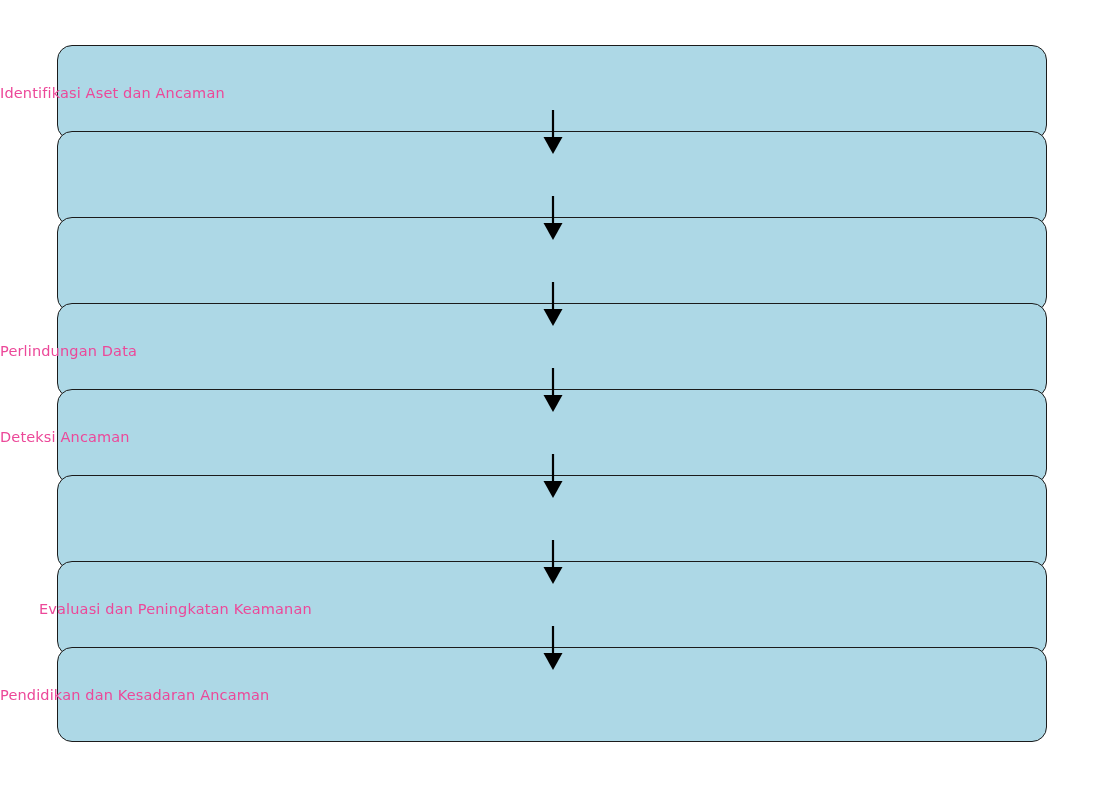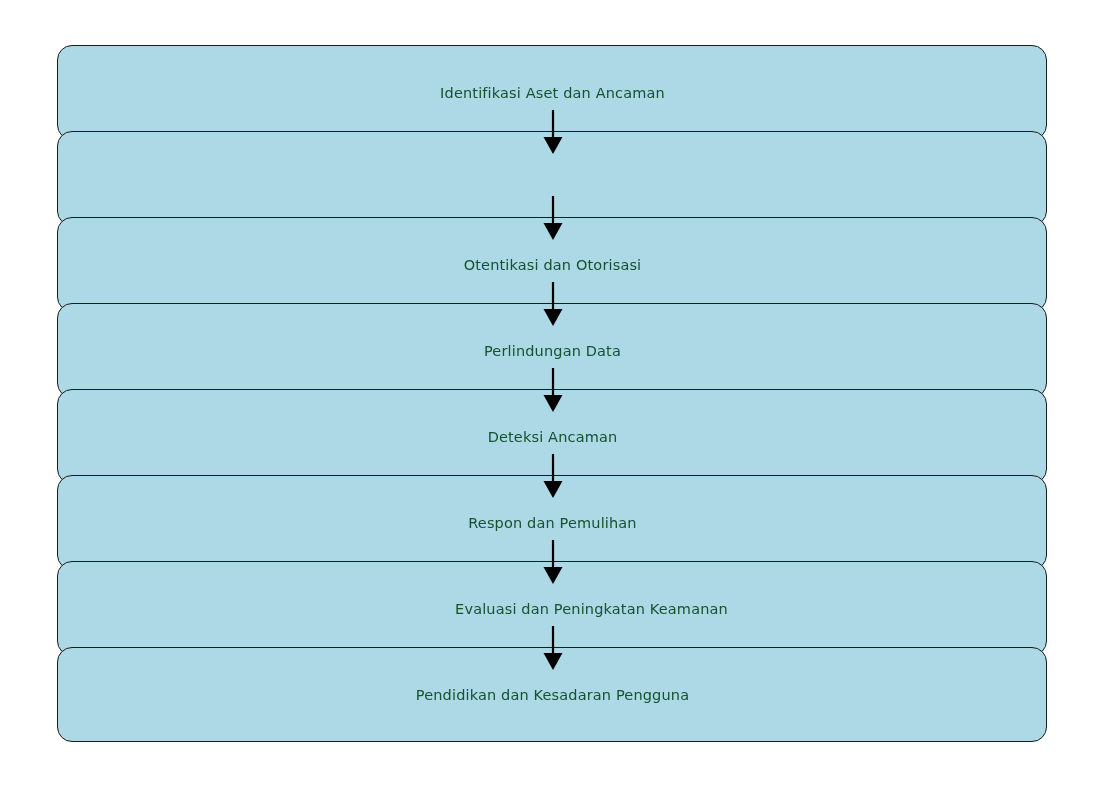--- a/index.html
+++ b/index.html
@@ -27,23 +27,22 @@
     box-sizing: border-box;
     background: #add8e6;
     border: 1.6px solid #1b1b1b;
     border-radius: 15px;
   }
   .flow-node-label {
     position: absolute;
     left: 0;
     top: 0;
     width: 100%;
-    text-align: center;
     font-size: 14.5px;
-    color: #14532d;
+    color: #ec4899;
     letter-spacing: 0.15px;
     white-space: nowrap;
     pointer-events: none;
   }
   .flow-arrow {
     position: absolute;
     width: 30px;
     height: 46px;
     pointer-events: none;
   }
@@ -115,20 +114,18 @@
   </div>
 
   <div class="flow-arrow" style="top:626px;left:538px;">
     <svg width="30" height="46" viewBox="0 0 30 46">
       <line x1="15" y1="0" x2="15" y2="32" stroke="#000000" stroke-width="2.2"></line>
       <polygon points="15,44 5.5,27 24.5,27" fill="#000000"></polygon>
     </svg>
   </div>
 
   <div class="flow-node-label" style="top:85px;">Identifikasi Aset dan Ancaman</div>
-  <div class="flow-node-label" style="top:257px;">Otentikasi dan Otorisasi</div>
   <div class="flow-node-label" style="top:343px;">Perlindungan Data</div>
   <div class="flow-node-label" style="top:429px;">Deteksi Ancaman</div>
-  <div class="flow-node-label" style="top:515px;">Respon dan Pemulihan</div>
   <div class="flow-node-label" style="top:601px;padding-left:39px;">Evaluasi dan Peningkatan Keamanan</div>
-  <div class="flow-node-label" style="top:687px;">Pendidikan dan Kesadaran Pengguna</div>
+  <div class="flow-node-label" style="top:687px;">Pendidikan dan Kesadaran Ancaman</div>
 
 </div>
 
 </body></html>

